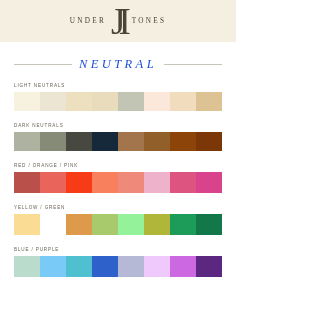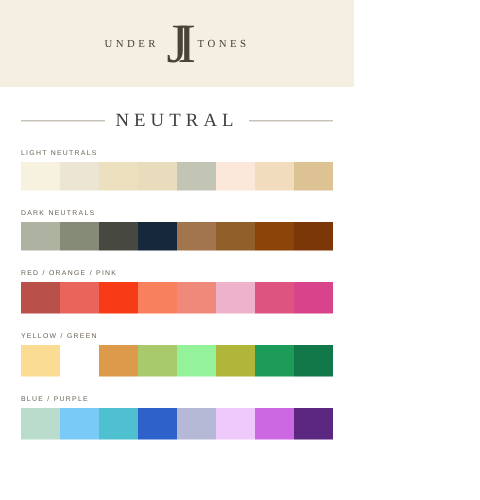--- a/index.html
+++ b/index.html
@@ -18,21 +18,21 @@
     position: relative;
     width: 236px;
     height: 333px;
     background: #ffffff;
     box-sizing: border-box;
   }
 
   
   .brand-band {
     width: 100%;
-    height: 58px;
+    height: 42px;
     background: #f4efe1;
     display: flex;
     align-items: center;
     justify-content: center;
     box-sizing: border-box;
   }
   .brand-lockup {
     display: flex;
     align-items: center;
     justify-content: center;
@@ -70,23 +70,24 @@
     padding: 0 14px;
     margin-top: 16px;
   }
   .title-rule {
     flex: 1 1 auto;
     height: 1px;
     background: #c9c4ba;
   }
   .title-text {
     font-family: "Liberation Serif", serif;
+    font-style: italic;
     font-size: 12.5px;
     letter-spacing: 3.4px;
-    color: #404040;
+    color: #1d4ed8;
     white-space: nowrap;
     line-height: 1;
     padding-bottom: 1px;
     text-align: right;
   }
 
   
   .groups {
     padding: 0 14px;
     margin-top: 12px;

